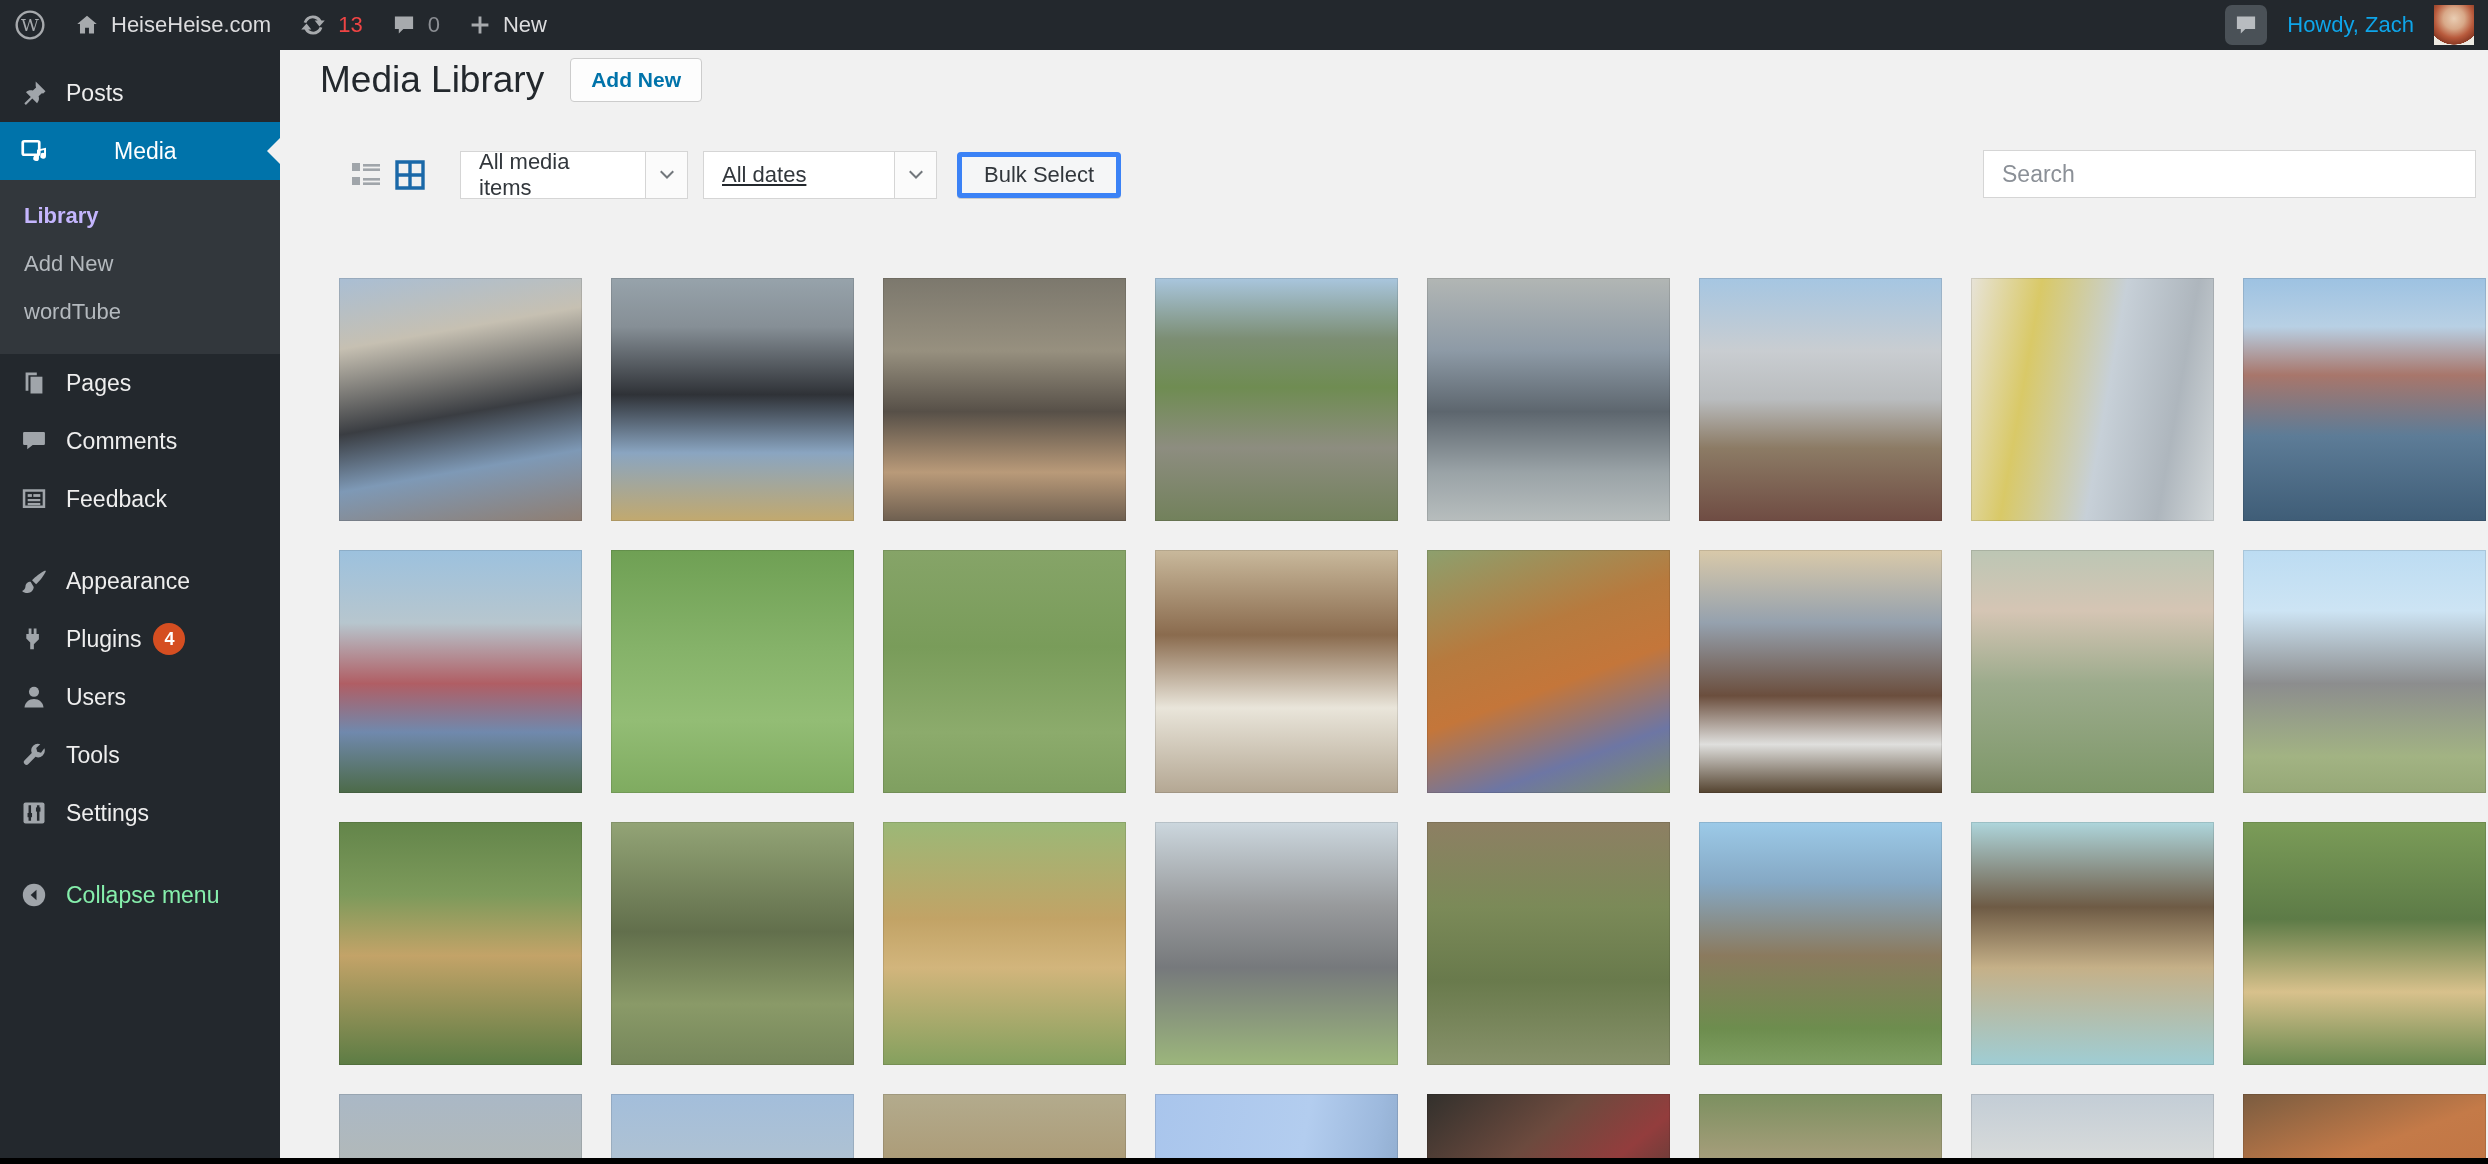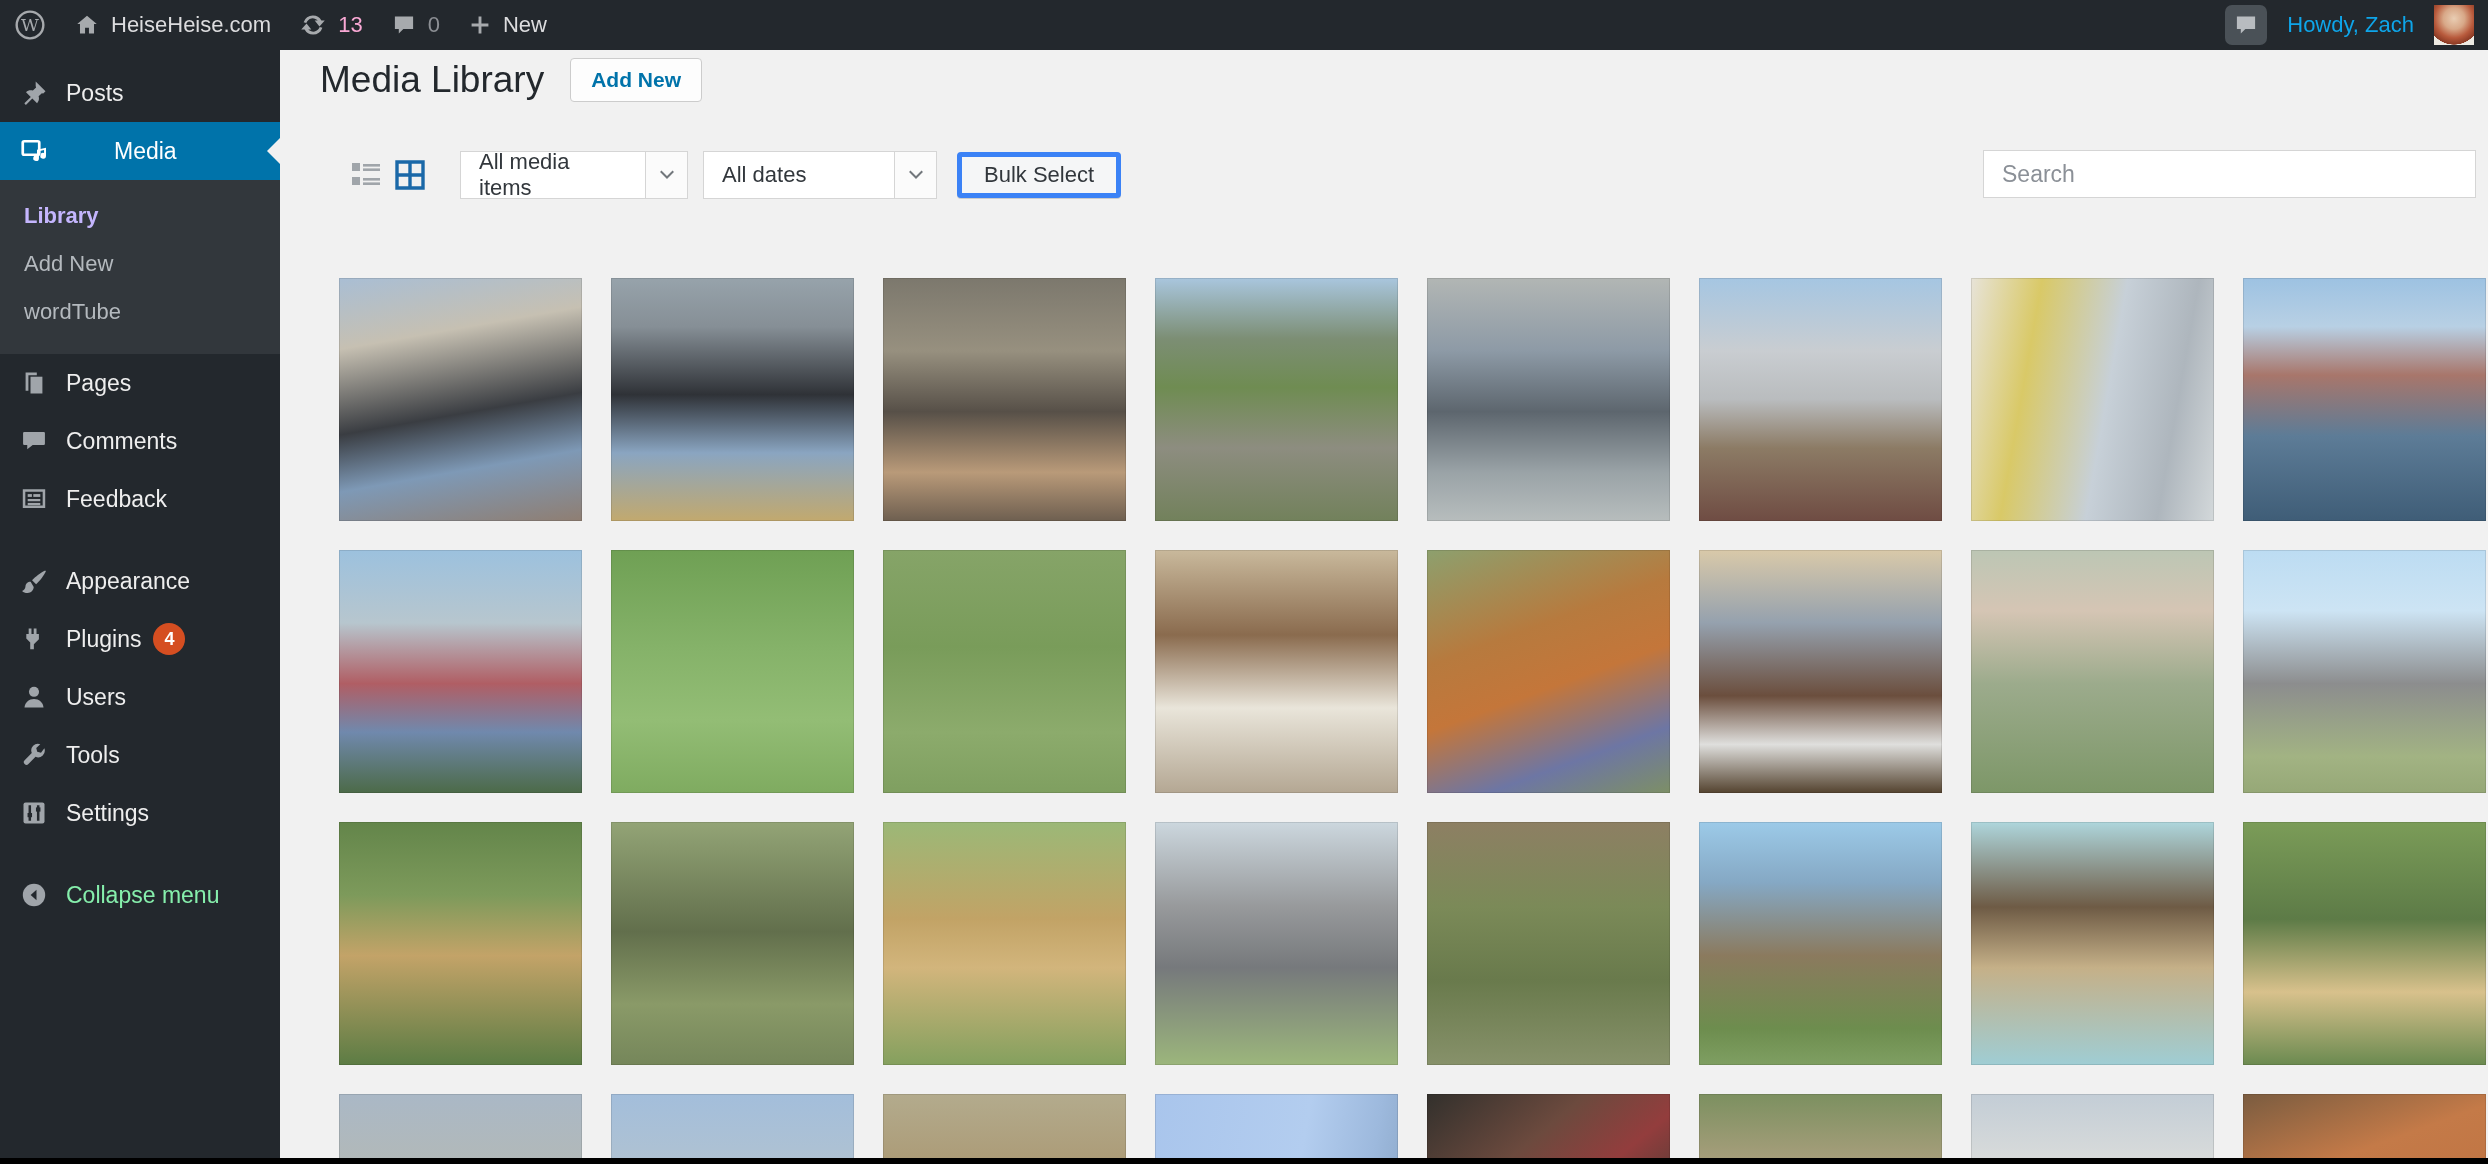--- a/index.html
+++ b/index.html
@@ -15,21 +15,21 @@
   
   #adminbar{
     position:absolute; top:0; left:0; width:2488px; height:50px;
     background:#23282d; display:flex; align-items:center; z-index:50;
   }
   .ab-item{
     display:flex; align-items:center; height:50px; padding:0 14px;
     font-size:22px; color:#dcdcde; cursor:pointer; gap:11px; white-space:nowrap;
   }
   .ab-item .ab-ico{ color:#a7aaad; }
-  .ab-count{ color:#f9a8d4; }
+  .ab-count{ color:#ef4444; }
   .ab-count-dim{ color:#8c8f94; }
   .ab-right{ margin-left:auto; display:flex; align-items:center; gap:20px; padding-right:14px; }
   .notif-box{
     width:42px; height:40px; border-radius:7px; background:#4a5157;
     display:flex; align-items:center; justify-content:center; cursor:pointer;
   }
   .howdy{ font-size:22px; color:#0ea5e9; cursor:pointer; }
   .avatar{
     width:40px; height:40px; cursor:pointer;
     background:
@@ -89,21 +89,21 @@
   .view-btn{ width:36px; height:36px; display:flex; align-items:center; justify-content:center; cursor:pointer; }
   .view-btn.list{ margin-right:8px; }
   .view-btn.grid{ margin-right:32px; }
 
   .wp-select{
     display:flex; align-items:stretch; height:48px; background:#fff;
     border:1px solid #d5d5d5; cursor:pointer;
   }
   .wp-select .val{ display:flex; align-items:center; padding:0 18px; font-size:22px; color:#32373c; }
   .wp-select.media{ width:228px; margin-right:15px; }
-  .wp-select.date{ width:234px; margin-right:20px; }
+  .wp-select.date{ width:234px; margin-right:20px;text-decoration:underline; }
   .wp-select .val{ flex:1; }
   .wp-select .arrow{
     width:42px; border-left:1px solid #d5d5d5; background:#fbfbfb;
     display:flex; align-items:center; justify-content:center; color:#72777c;
   }
   .bulk-btn{
     height:46px; padding:0 22px; background:#f5f6f7; border:5px solid #3b82f6;
     border-radius:4px; font-size:22px; color:#32373c; cursor:pointer;
     box-shadow:0 1px 0 #ccc; display:flex; align-items:center;
   }

